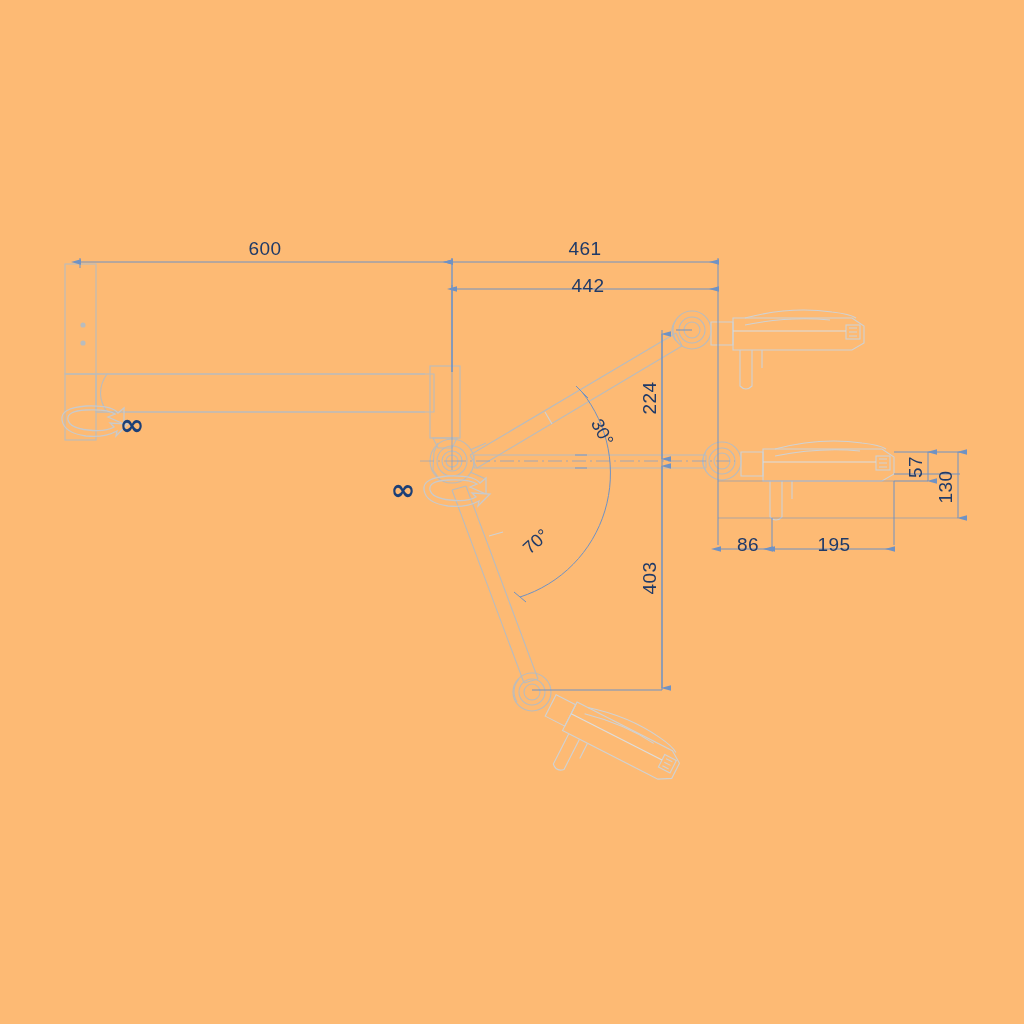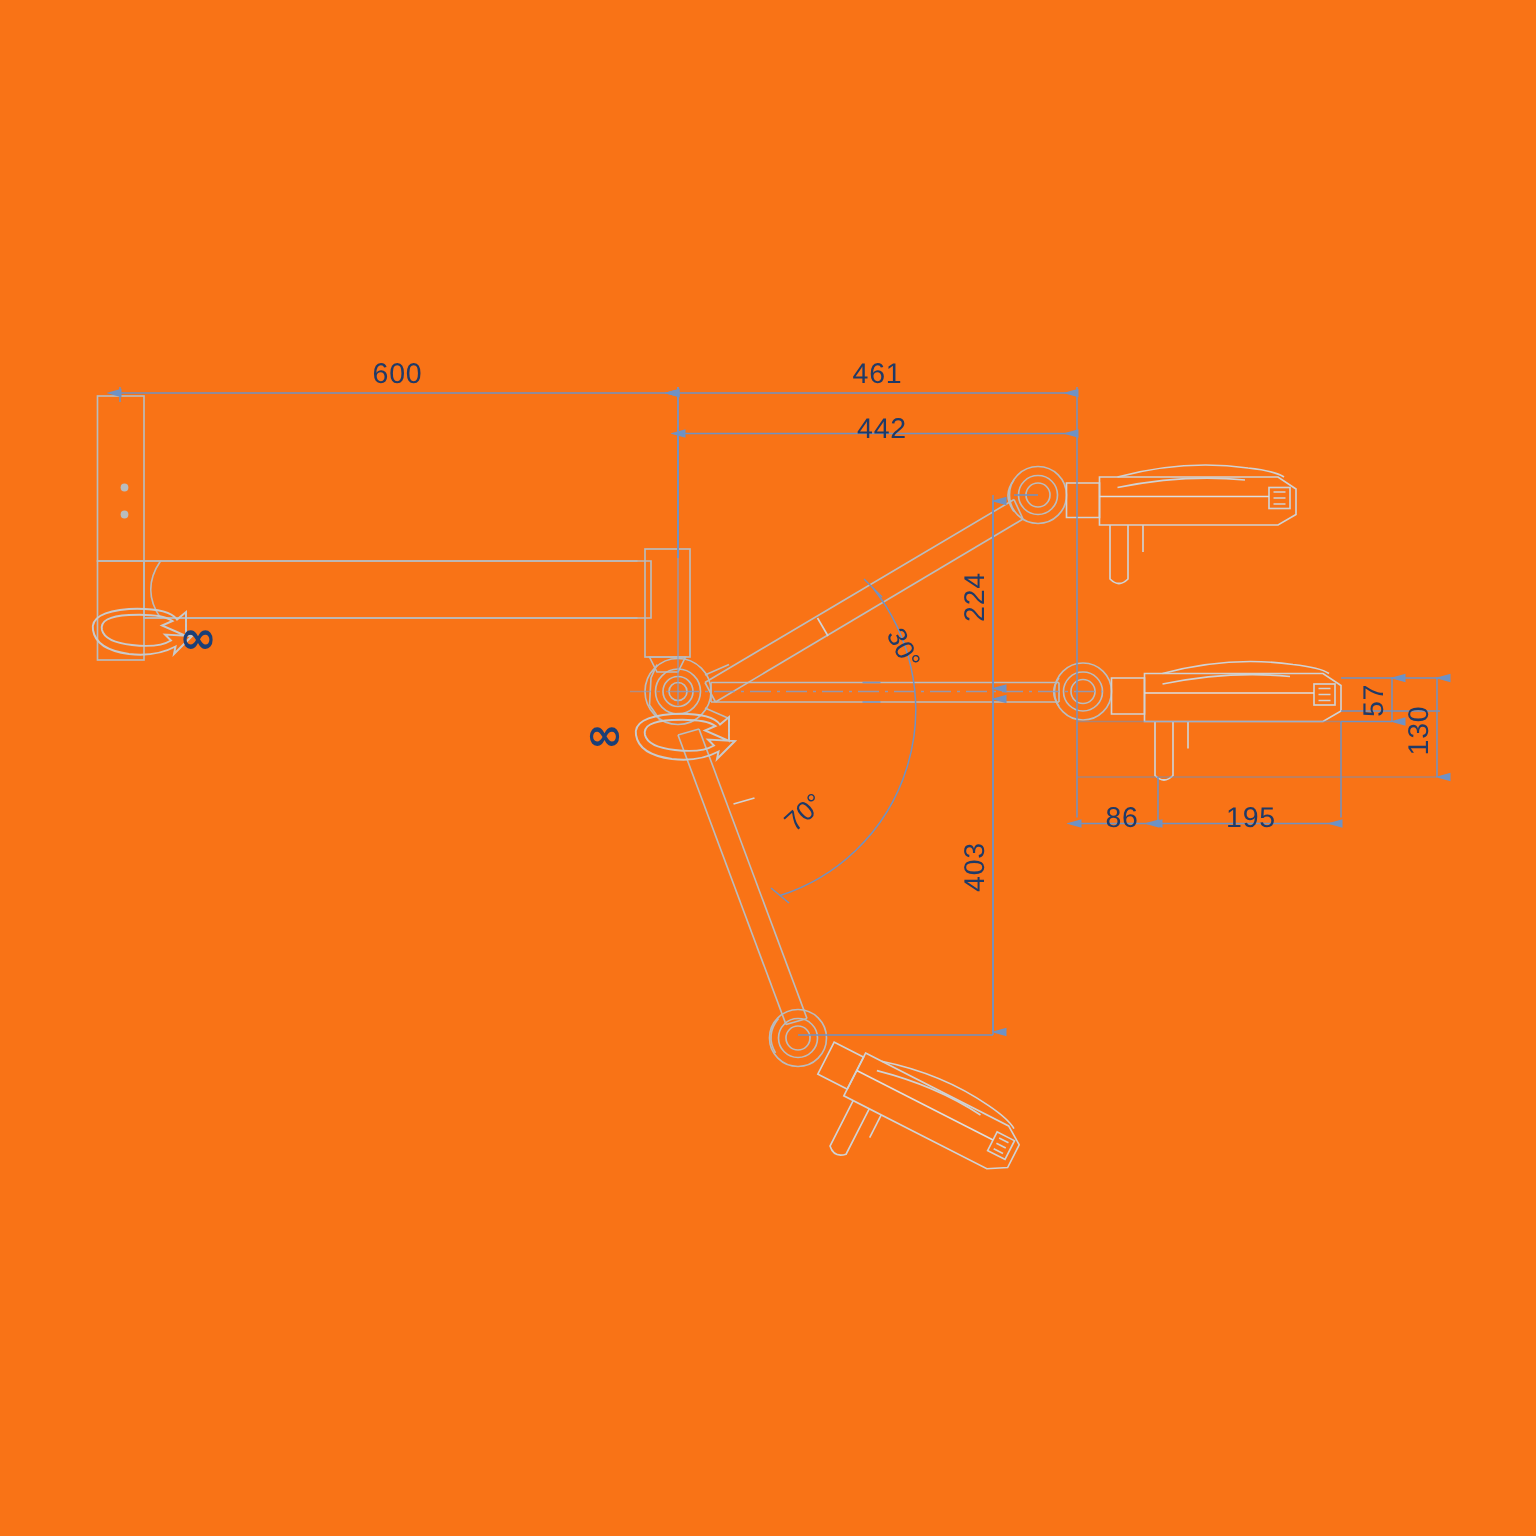--- a/index.html
+++ b/index.html
@@ -1,21 +1,21 @@
 <!DOCTYPE html>
 <html><head>
 <meta charset="utf-8">
 <title>Technical Drawing</title>
 <style>
   html,body{margin:0;padding:0;background:#ffffff;}
   body{
     width:1024px;height:1024px;overflow:hidden;
     font-family:"Liberation Sans","DejaVu Sans",sans-serif;
   }
-  #stage{position:relative;width:1024px;height:1024px;background:#f97316;}
+  #stage{position:relative;width:1024px;height:1024px;background:#fdba74;}
   #drawing{position:absolute;left:0;top:0;width:1024px;height:1024px;}
   .dimtext{
     font-family:"Liberation Sans","DejaVu Sans",sans-serif;
     font-size:19px;
     fill:#1f3a68;
     font-weight:400;
     letter-spacing:0.5px;
   }
   .angtext{
     font-family:"Liberation Sans","DejaVu Sans",sans-serif;

